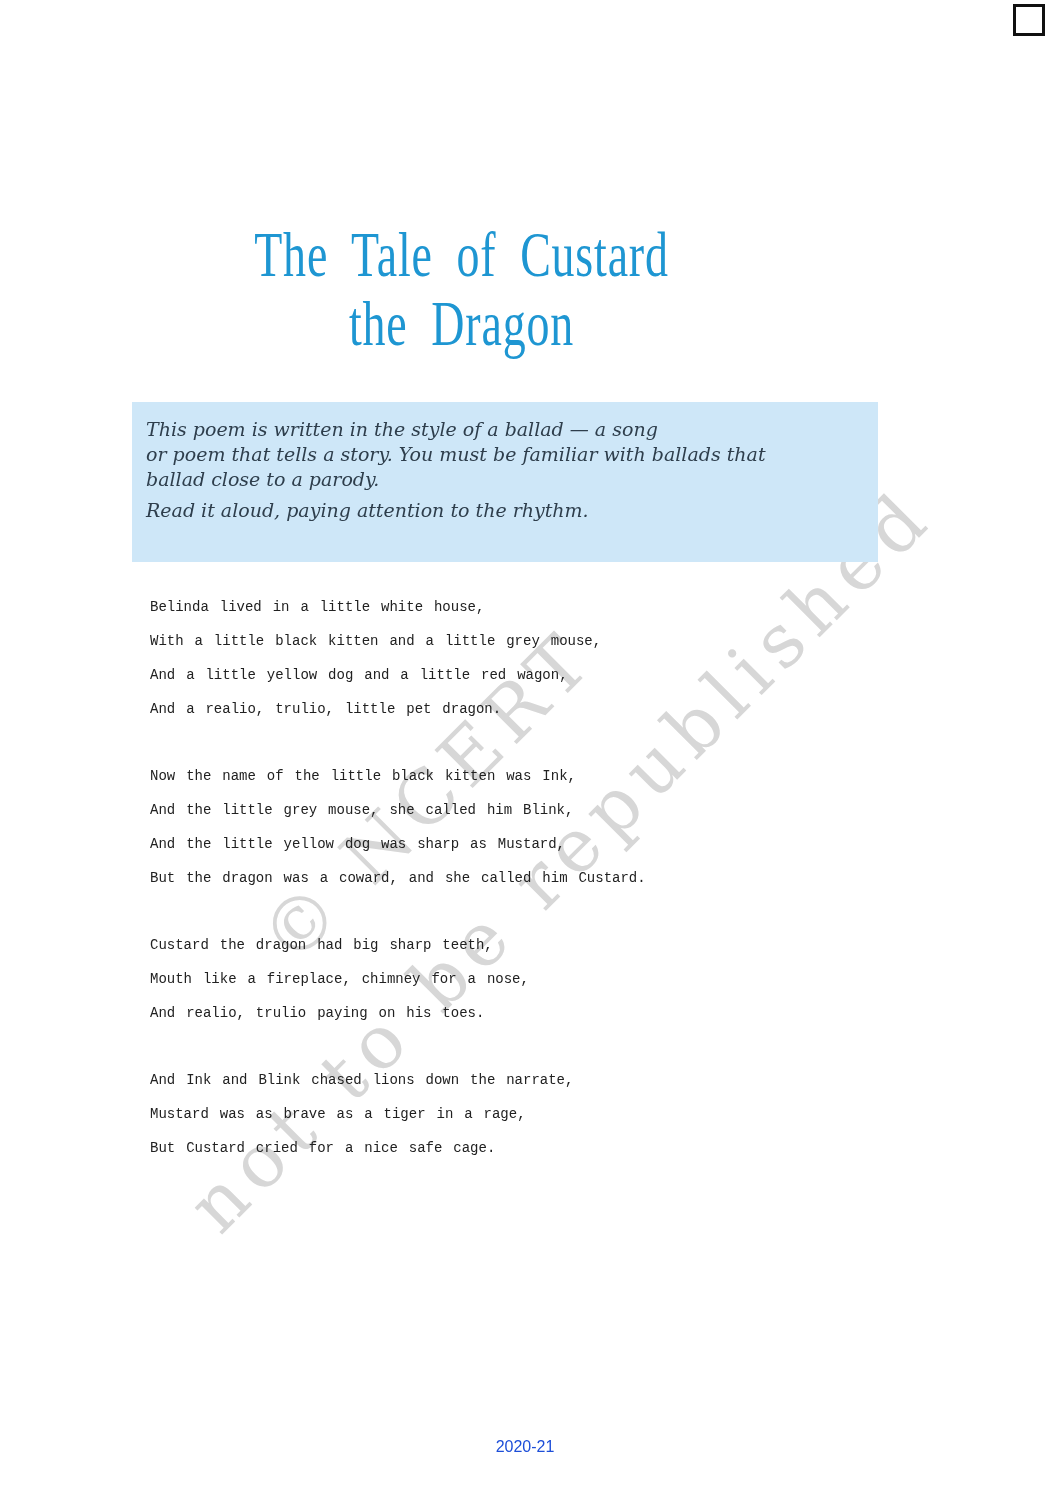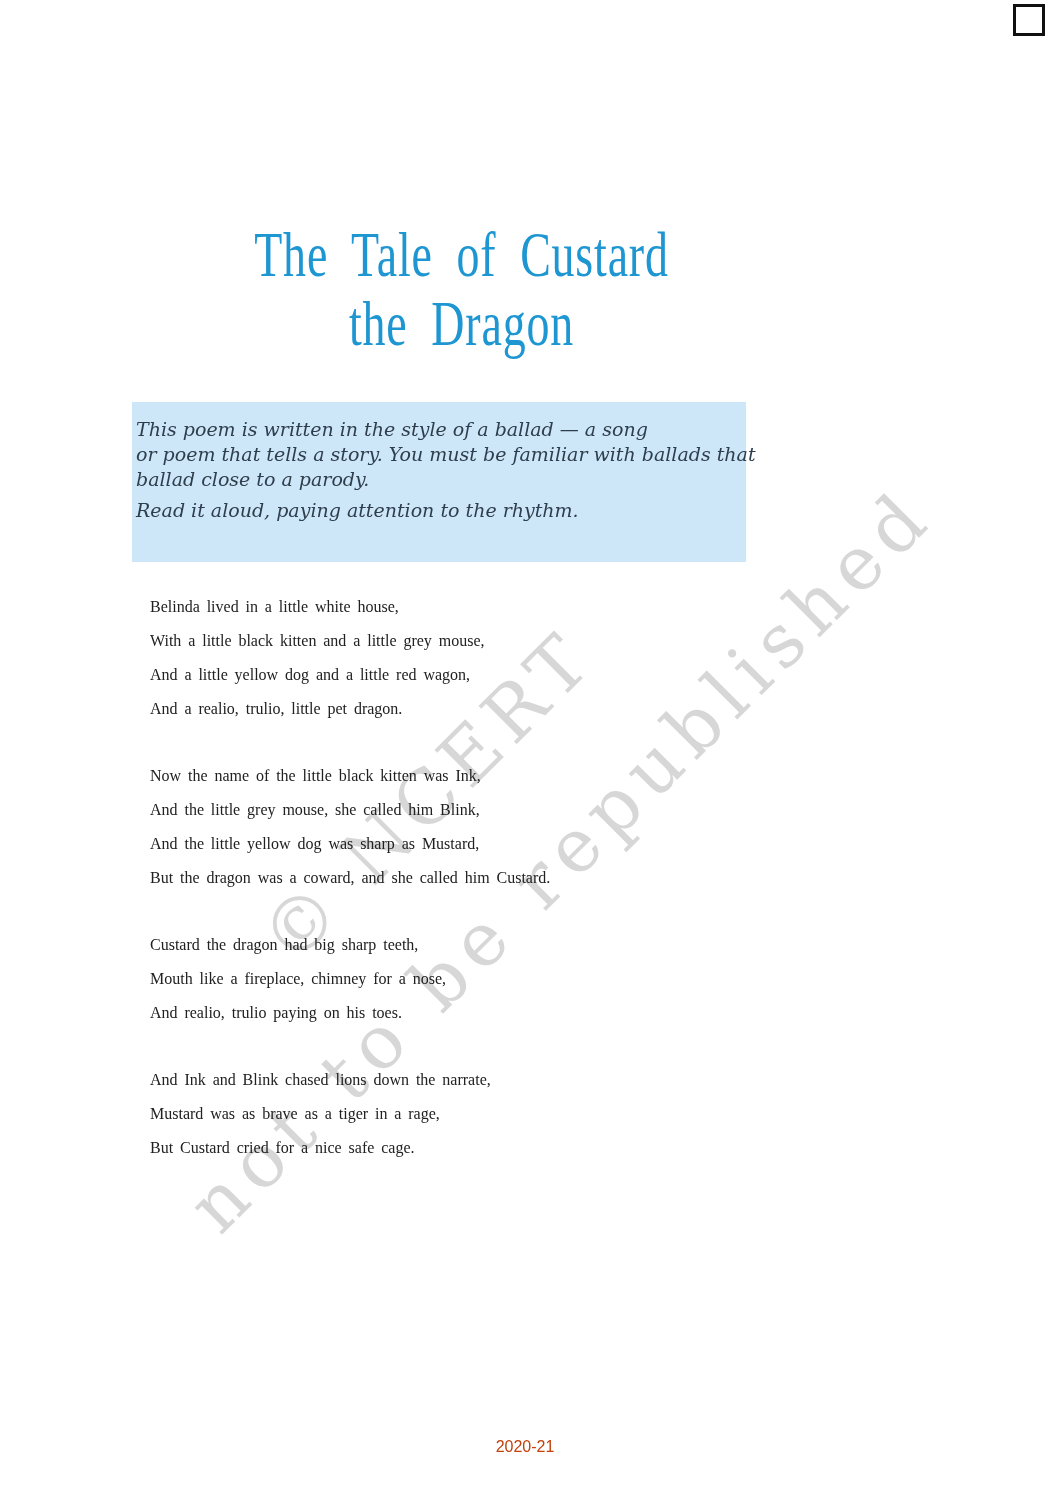--- a/index.html
+++ b/index.html
@@ -70,61 +70,61 @@
     transform-origin: 50% 0;
     z-index: 2;
   }
   .title-line { display: block; }
 
   
   .intro-box {
     position: absolute;
     left: 132px;
     top: 402px;
-    width: 614px;
+    width: 746px;
     height: 160px;
     box-sizing: border-box;
-    padding: 15px 0 0 4px;
+    padding: 15px 0 0 14px;
     background: var(--box-bg, #CEE7F8);
     color: var(--box-text, #2E3E4C);
     font-family: "DejaVu Serif", serif;
     font-style: italic;
     font-size: 19px;
     line-height: 25px;
     z-index: 2;
   }
   .intro-para { margin: 0; }
   .intro-para + .intro-para { margin-top: 6px; }
   .intro-line { display: block; white-space: nowrap; }
 
   
   .poem {
     position: absolute;
     left: 150px;
     top: 590px;
     color: var(--body-text, #212121);
-    font-family: Liberation Serif, serif;
-    font-size: 16px;
+    font-family: Liberation Mono, monospace;
+    font-size: 14px;
     line-height: 34px;
     word-spacing: 0.18em;
     z-index: 2;
   }
   .stanza { margin: 0 0 33px 0; }
   .poem-line { white-space: nowrap; }
 
   
   .footer {
     position: absolute;
     left: 0;
     right: 0;
     top: 1438px;
     text-align: center;
     font-family: "Liberation Sans", sans-serif;
     font-size: 16px;
-    color: #c2410c;
+    color: #1d4ed8;
     z-index: 2;
   }
 </style>
 </head>
 <body>
 
 <div class="page">
 
   <div class="corner-square"></div>
 

